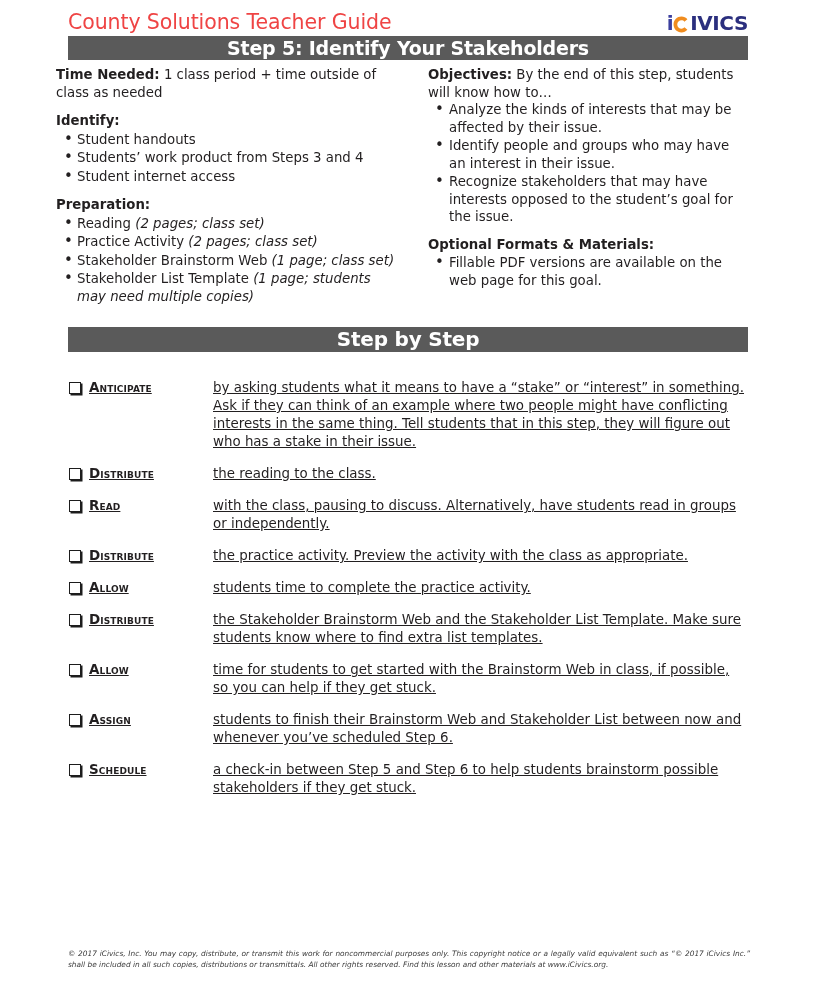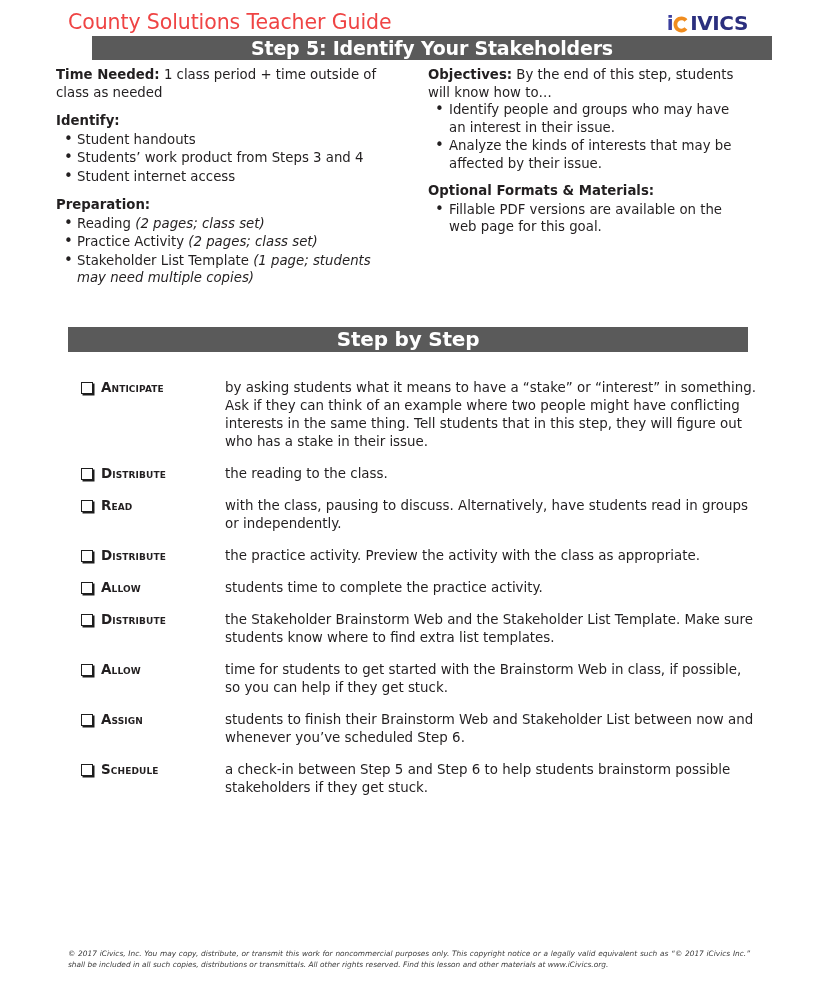--- a/index.html
+++ b/index.html
@@ -83,21 +83,20 @@
     color: #ffffff;
     text-align: center;
     font-weight: 700;
     letter-spacing: -0.2px;
   }
   .banner-step {
     top: 36px;
     height: 24px;
     line-height: 24px;
     font-size: 19px;
-    margin-left: 24px;
   }
   .banner-sbs {
     top: 327px;
     height: 25px;
     line-height: 25px;
     font-size: 20px;
   }
 
   
   .col {
@@ -138,23 +137,24 @@
   }
   ul.bullets.wide li:before { left: -14px; }
   ul.bullets i { font-style: italic; }
 
   .obj-list { margin-top: 7px; }
   .obj-list li { margin-bottom: 3px; }
 
   
   .steps {
     position: absolute;
-    left: 80px;
+    left: 68px;
     top: 378px;
     width: 680px;
+    text-decoration: underline;
   }
   .step-row {
     position: relative;
     display: flex;
     margin-bottom: 13px;
   }
   .step-label {
     width: 145px;
     flex: 0 0 145px;
     display: flex;
@@ -228,32 +228,34 @@
     <ul class="bullets">
       <li>Student handouts</li>
       <li>Students’ work product from Steps 3 and 4</li>
       <li>Student internet access</li>
     </ul>
 
     <div class="sec-head">Preparation:</div>
     <ul class="bullets">
       <li><span>Reading </span><i>(2 pages; class set)</i></li>
       <li><span>Practice Activity </span><i>(2 pages; class set)</i></li>
+      <li><span>Stakeholder Brainstorm Web </span><i>(1 page; class set)</i></li>
       <li><span>Stakeholder List Template </span><i>(1 page; students may need multiple copies)</i></li>
     </ul>
   </div>
 
   <div class="col col-right">
     <div class="lead">
       <b>Objectives:</b><span> By the end of this step, students will know how to…</span>
     </div>
 
     <ul class="bullets wide obj-list">
+      <li>Analyze the kinds of interests that may be affected by their issue.</li>
       <li>Identify people and groups who may have an interest in their issue.</li>
-      <li>Analyze the kinds of interests that may be affected by their issue.</li>
+      <li>Recognize stakeholders that may have interests opposed to the student’s goal for the issue.</li>
     </ul>
 
     <div class="sec-head tight">Optional Formats &amp; Materials:</div>
     <ul class="bullets wide obj-list">
       <li>Fillable PDF versions are available on the web page for this goal.</li>
     </ul>
   </div>
 
   <div class="banner banner-sbs">Step by Step</div>
 

